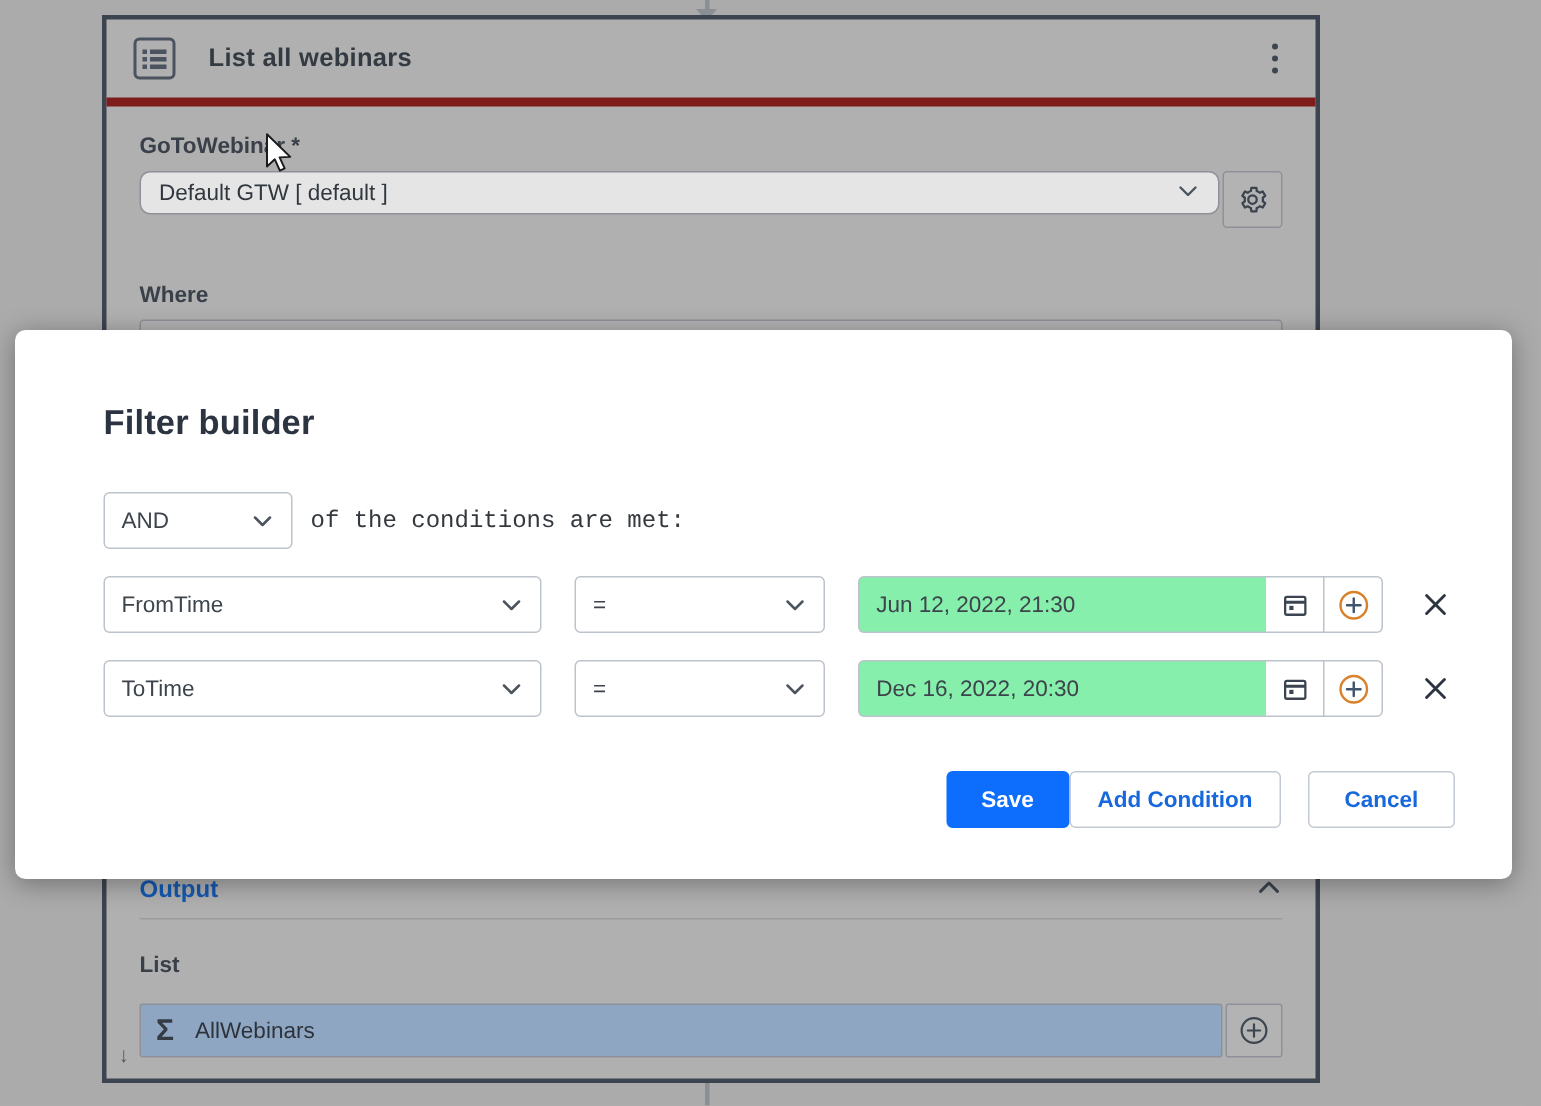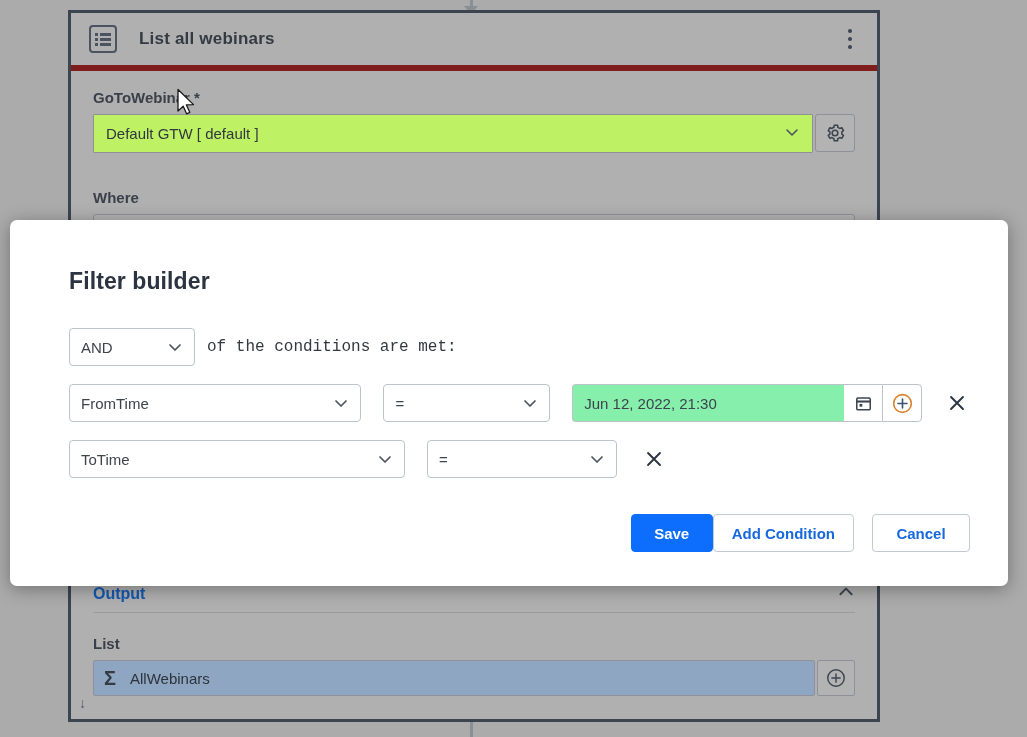--- a/index.html
+++ b/index.html
@@ -113,24 +113,24 @@
   .field-label {
     font-size: 15px;
     font-weight: bold;
     color: #3a4049;
     margin-bottom: 8px;
   }
 
   .select-row { display: flex; align-items: stretch; gap: 0; }
   .fake-select {
     flex: 1;
-    height: 39px;
-    background: #bef264;
+    height: 29px;
+    background: #e5e5e5;
     border: 1px solid #8e9298;
-    border-radius: 1px;
+    border-radius: 7px;
     display: flex;
     align-items: center;
     padding: 0 12px;
     font-size: 15px;
     color: #31373f;
     box-sizing: border-box;
     position: relative;
   }
   .fake-select .chev {
     margin-left: auto;
@@ -182,21 +182,21 @@
     line-height: 1;
   }
   .output-rule {
     border-top: 1px solid #9b9b9b;
     margin-bottom: 22px;
   }
   .list-label {
     font-size: 15px;
     color: #3a4049;
     font-weight: bold;
-    margin-bottom: 8px;
+    margin-bottom: 17px;
   }
   .list-row { display: flex; align-items: stretch; }
   .list-input {
     flex: 1;
     height: 36px;
     background: #8fa6c2;
     border: 1px solid #8e9298;
     border-radius: 2px;
     display: flex;
     align-items: center;
@@ -548,20 +548,38 @@
         </span>
       </div>
       <div class="sel sel-op">
         <span>=</span>
         <span class="chev">
           <svg width="16" height="16" viewBox="0 0 16 16">
               <path d="M3 6 L8 11 L13 6" fill="none" stroke="#4c545d" stroke-width="1.7" stroke-linecap="round" stroke-linejoin="round"></path>
             </svg>
         </span>
       </div>
+      <div class="date-wrap">
+        <div class="date-input">
+          <span>Dec 16, 2022, 20:30</span>
+        </div>
+        <div class="cal-btn">
+          <svg width="19" height="19" viewBox="0 0 24 24">
+            <rect x="3.5" y="5" width="17" height="15" rx="1.5" fill="none" stroke="#3b4450" stroke-width="1.9"></rect>
+            <path d="M3.5 9.5h17" stroke="#3b4450" stroke-width="2.6"></path>
+            <rect x="7" y="12.5" width="3.5" height="3.5" fill="#3b4450"></rect>
+          </svg>
+        </div>
+        <div class="plus-btn">
+          <svg width="23" height="23" viewBox="0 0 24 24">
+            <circle cx="12" cy="12" r="9.2" fill="none" stroke="#d9822b" stroke-width="1.7"></circle>
+            <path d="M12 7.3v9.4M7.3 12h9.4" stroke="#3f566e" stroke-width="1.7" stroke-linecap="round"></path>
+          </svg>
+        </div>
+      </div>
       <div class="remove-btn">
         <svg width="22" height="22" viewBox="0 0 24 24">
             <path d="M5.5 5.5l13 13M18.5 5.5l-13 13" stroke="#2b3440" stroke-width="2.1" stroke-linecap="round"></path>
           </svg>
       </div>
     </div>
 
     <div class="modal-actions">
       <div class="btn btn-primary">Save</div>
       <div class="btn btn-outline">Add Condition</div>

